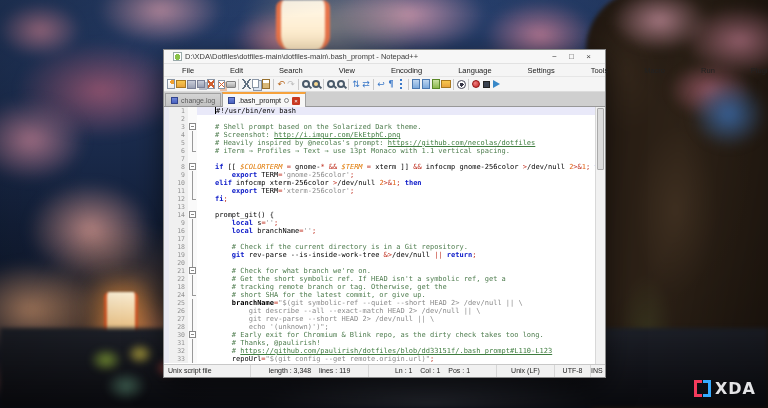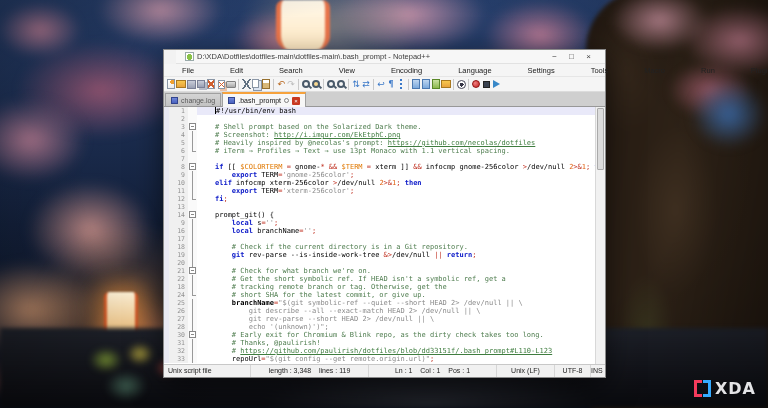--- a/index.html
+++ b/index.html
@@ -55,21 +55,21 @@
      radial-gradient(16px 14px at 90px 34px,#d05048bb,transparent 70%),
      radial-gradient(30px 22px at 50px 52px,#6fae8e99,transparent 70%);}
   .vignette{left:0;top:0;width:768px;height:408px;background:radial-gradient(ellipse at 50% 45%,transparent 55%,rgba(0,0,0,.38));}
   
   .wm{position:absolute;right:12px;bottom:10px;display:flex;align-items:center;gap:4px;}
   .wm-bl{width:8px;height:17px;border:3px solid #f43b5c;border-right:none;}
   .wm-br{width:8px;height:17px;border:3px solid #35aaff;border-left:none;margin-left:-3px;}
   .wm-tx{color:#e4e4e6;font-weight:bold;font-size:16px;letter-spacing:1px;font-family:"DejaVu Sans",sans-serif;}
   
   .win{position:absolute;left:163px;top:49px;width:443px;height:329px;background:#f2f2f2;border:1px solid #8a8a8a;box-shadow:0 10px 28px rgba(0,0,0,.55);display:flex;flex-direction:column;}
-  .titlebar{height:14px;background:#f7f7f7;display:flex;align-items:center;padding:0 8px;border-bottom:1px solid #e2e2e2;margin-left:12px;}
+  .titlebar{height:14px;background:#f7f7f7;display:flex;align-items:center;padding:0 8px;border-bottom:1px solid #e2e2e2;}
   .np-ic{width:9px;height:9px;border:1px solid #9aa;background:radial-gradient(circle at 50% 55%,#8ac24a 0 3px,#fff 3px);margin:0 3px 0 1px;flex:0 0 auto;}
   .title-tx{font-size:7.5px;color:#3c3c3c;white-space:nowrap;overflow:hidden;flex:1;}
   .wc{width:17px;height:13px;text-align:center;font-size:8px;line-height:13px;color:#444;}
   .menubar{height:13px;background:#f5f5f5;display:flex;align-items:center;font-size:7.5px;color:#222;border-bottom:1px solid #e6e6e6;}
   .menu-it{padding:0 18px;line-height:13px;}
   .menu-sp{flex:1;}
   .menu-rb{width:12px;text-align:center;color:#555;font-size:7px;line-height:13px;}
   .toolbar{height:15px;background:#f5f5f5;display:flex;align-items:center;padding:0 2px;border-bottom:1px solid #dcdcdc;}
   .tb-sl{width:10px;height:13px;display:flex;align-items:center;justify-content:center;flex:0 0 auto;}
   .tb-sep{width:1px;height:11px;background:#c9c9c9;margin:0 2px;flex:0 0 auto;}
@@ -113,21 +113,21 @@
   .m-cd.cur{background:#e9e9f9;}
   .fm-box{position:absolute;left:1px;top:0px;width:7px;height:7px;border:1px solid #888;background:linear-gradient(#888,#888) center/3px 1px no-repeat,#fff;}
   .fm-v{position:absolute;left:4px;top:0;width:1px;height:8px;background:#999;}
   .fm-end{position:absolute;left:4px;top:0;width:4px;height:5px;border-left:1px solid #999;border-bottom:1px solid #999;}
   .caret{display:inline-block;width:1px;height:7px;background:#000;vertical-align:top;}
   .vsb{flex:0 0 10px;background:#f1f1f1;border-left:1px solid #d8d8d8;position:relative;}
   .vsb-th{position:absolute;left:1px;top:1px;width:7px;height:62px;background:#dcdcdc;border:1px solid #aaa;border-radius:1px;}
   .tk-k{color:#0a18c8;font-weight:bold;}
   .tk-c{color:#4f7d4f;}
   .tk-u{color:#3f7d3f;text-decoration:underline;text-align:center;}
-  .tk-v{color:#e07800;}
+  .tk-v{color:#e07800;font-style:italic;}
   .tk-s{color:#8a8a8a;}
   .tk-o{color:#c03020;}
   .tk-n{color:#e06010;}
   .tk-b{color:#000;font-weight:bold;}
   
   .statusbar{height:13px;background:#f1f1f1;border-top:1px solid #c8c8c8;display:flex;align-items:center;font-size:7px;color:#222;white-space:pre;}
   .st{line-height:12px;overflow:hidden;}
   .st+.st{border-left:1px solid #d6d6d6;}
   .st1{flex:0 0 86px;padding-left:4px;}
   .st2{flex:0 0 118px;text-align:center;}

